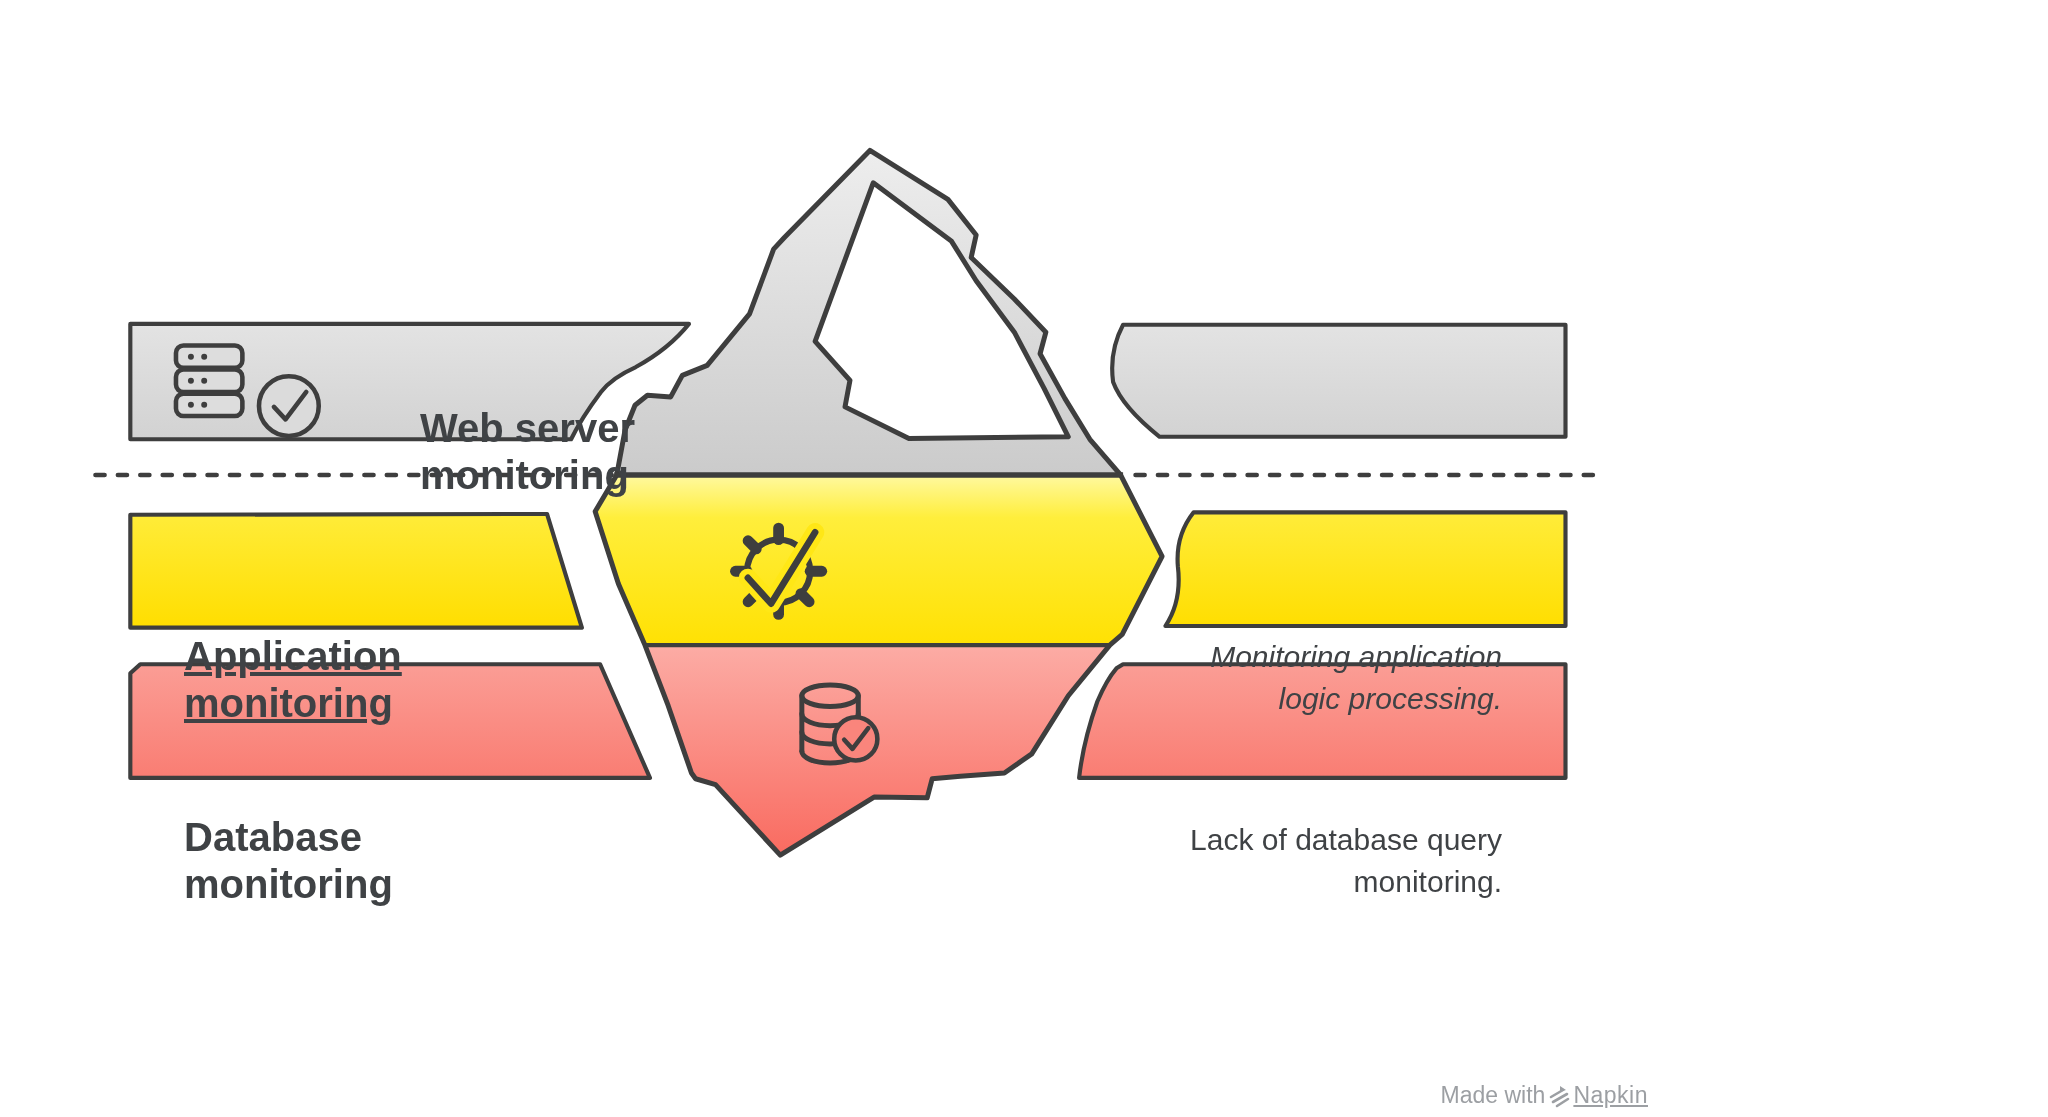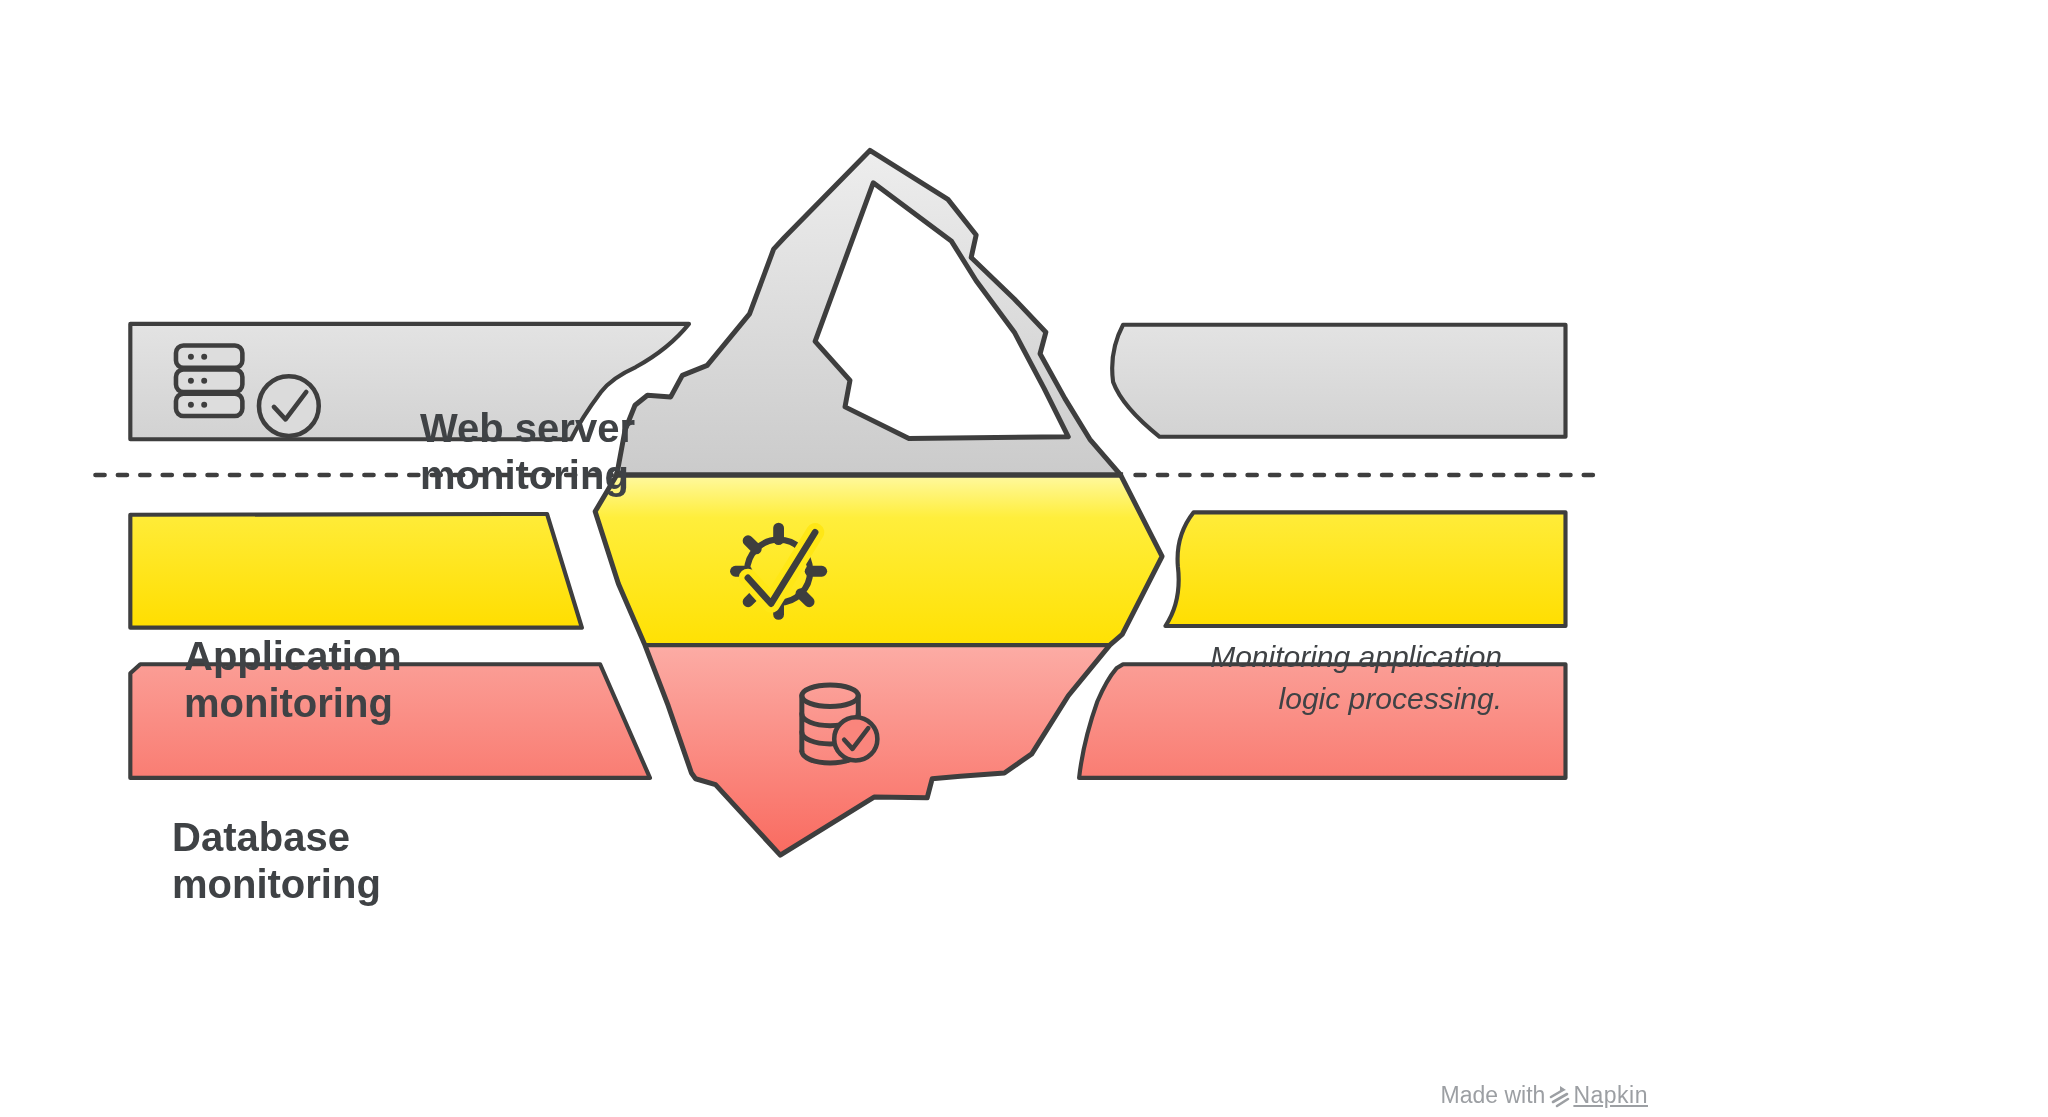--- a/index.html
+++ b/index.html
@@ -151,27 +151,29 @@
       <path d="M966,834 A34,14 0 0 0 1034,834"></path>
       <path d="M966,857 A34,14 0 0 0 1034,857"></path>
       <circle cx="1031" cy="842" r="26" fill="#FA857C" stroke-width="5.5"></circle>
       <polyline points="1017,843 1027,854 1046,829" stroke-width="5.5"></polyline>
     </g>
   </svg>
 
   <div class="txt label" style="left:420px;top:342px;height:139px;width:330px;">Web server
 monitoring</div>
 
-  <div class="txt label" style="left:184px;top:572px;height:136px;width:330px;">Application
+  <div class="txt label" style="left:184px;top:572px;height:136px;width:330px;text-decoration:underline;">Application
 monitoring</div>
   <div class="txt desc" style="right:198px;top:569px;height:137px;width:370px;font-style:italic;">Monitoring application
 logic processing.</div>
 
-  <div class="txt label" style="left:172px;top:752px;height:137px;width:330px;">Database
+  <div class="txt label" style="left:184px;top:752px;height:137px;width:330px;">Database
 monitoring</div>
+  <div class="txt desc" style="right:198px;top:752px;height:137px;width:370px;">Lack of database query
+monitoring.</div>
 
   <div id="footer">
     <span>Made with</span>
     <svg width="24" height="24" viewBox="0 0 24 24">
       <path d="M13,2 L19,6 L13,8 Z" fill="#9c9fa3"></path>
       <g stroke="#9c9fa3" stroke-width="2.6" stroke-linecap="round" fill="none">
         <line x1="4" y1="13" x2="16" y2="6"></line>
         <line x1="6" y1="18" x2="20" y2="10"></line>
         <line x1="10" y1="22" x2="21" y2="15"></line>
       </g>

